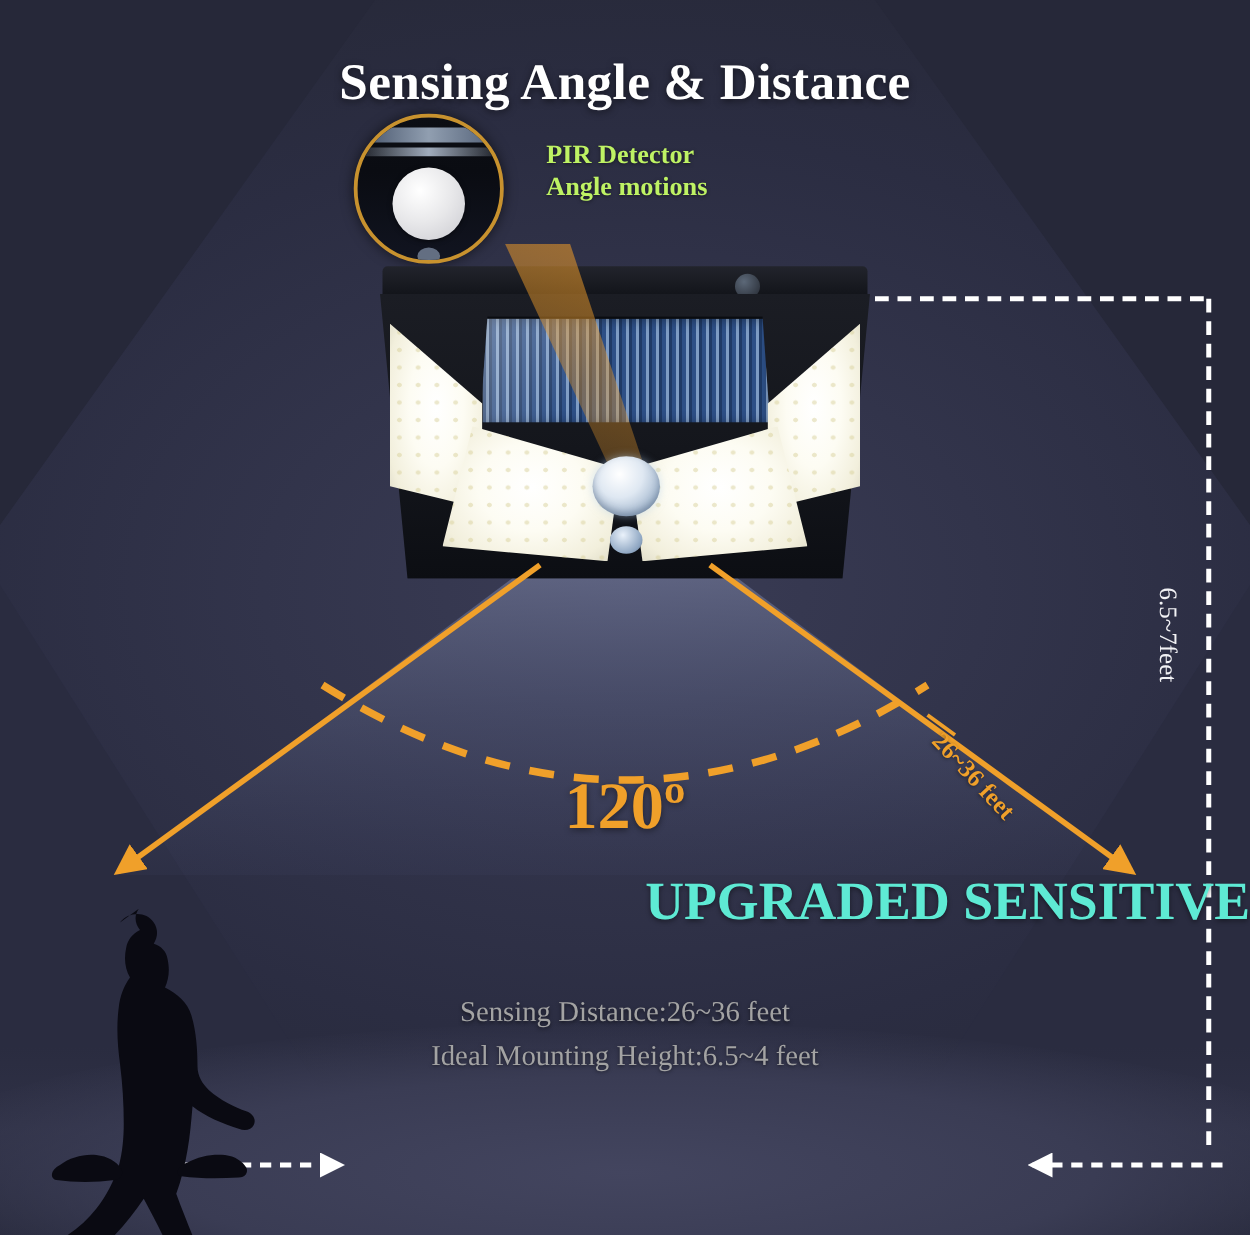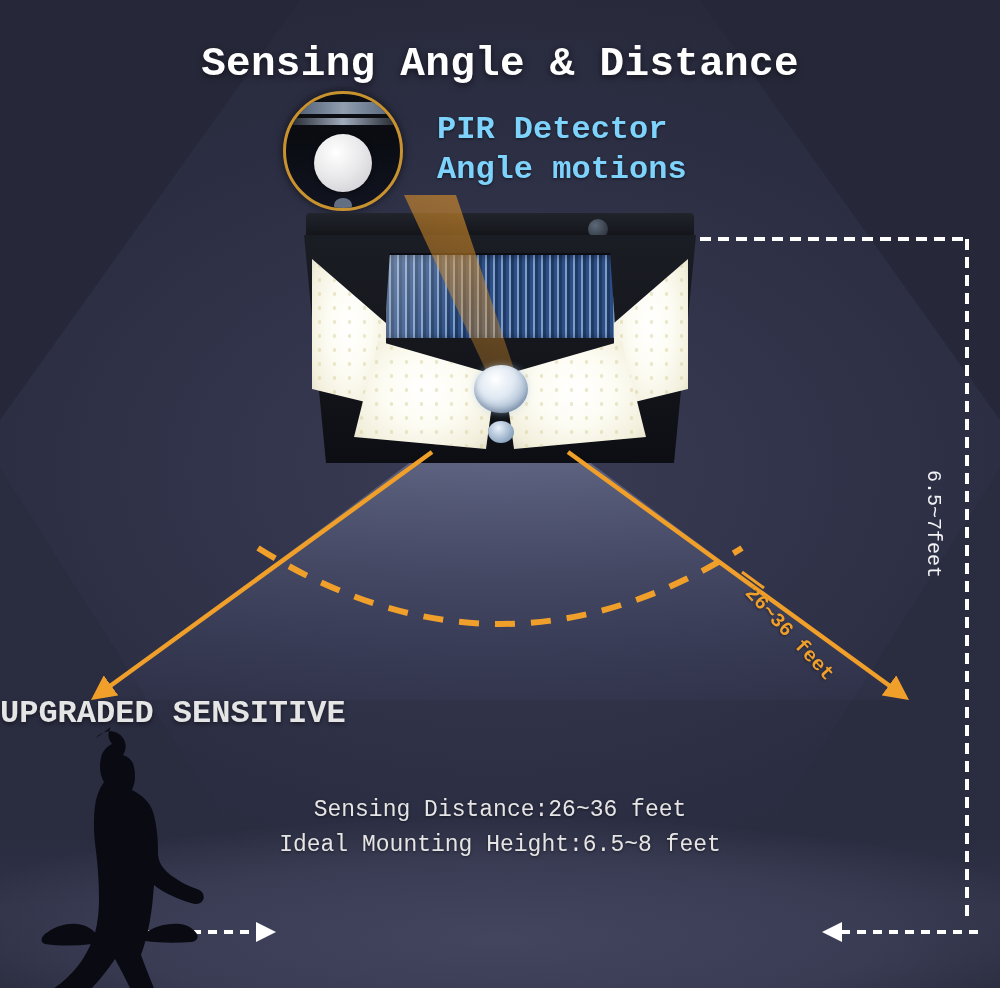--- a/index.html
+++ b/index.html
@@ -1,18 +1,18 @@
 <!DOCTYPE html>
 <html><head>
 <meta charset="utf-8">
 <style>
   html,body{margin:0;padding:0;background:#1b1d2c;}
   #stage{
     position:relative;width:1000px;height:988px;overflow:hidden;
-    font-family:Liberation Mono, monospace;
+    font-family:Liberation Serif, serif;
     background:#2b2d42;
   }
   
   .bg-base{position:absolute;inset:0;background:
     radial-gradient(ellipse 760px 520px at 500px 470px, #3a3c55 0%, #32344b 38%, #2b2d42 70%, #272939 100%);}
   .wedge{position:absolute;background:#2d2f45;}
   .wedge-left{left:0;top:0;width:360px;height:988px;
     clip-path:polygon(0 0,300px 0,0 420px);background:#262839;}
   .wedge-right{right:0;top:0;width:360px;height:988px;
     clip-path:polygon(360px 0,60px 0,360px 420px);background:#262839;}
@@ -40,22 +40,22 @@
   }
   .callout-strip{position:absolute;left:0;right:0;top:8px;height:12px;
     background:linear-gradient(90deg,#4a5a74,#a8b8cc,#5a6a84);opacity:.85;}
   .callout-glare{position:absolute;left:-6px;right:-6px;top:24px;height:7px;
     background:linear-gradient(90deg,rgba(255,255,255,0),rgba(210,225,245,.75),rgba(255,255,255,0));}
   .callout-dome{position:absolute;left:28px;top:40px;width:58px;height:58px;border-radius:50%;
     background:radial-gradient(circle at 38% 32%,#ffffff 0%,#e8e8ea 48%,#c9c9cf 100%);
     box-shadow:0 1px 4px rgba(0,0,0,.55);}
   .callout-dot{position:absolute;left:48px;bottom:-4px;width:18px;height:14px;border-radius:50%;
     background:#6d798d;opacity:.9;}
-  .callout-text{position:absolute;left:437px;top:110px;color:#7dd3fc;
-    font-size:32px;font-weight:bold;line-height:1.24;text-shadow:0 1px 3px rgba(0,0,0,.5);}
+  .callout-text{position:absolute;left:437px;top:110px;color:#bef264;
+    font-size:21px;font-weight:bold;line-height:1.24;text-shadow:0 1px 3px rgba(0,0,0,.5);}
   
   .lamp{position:absolute;left:296px;top:213px;width:408px;height:250px;}
   .lamp-top{position:absolute;left:10px;top:0;width:388px;height:32px;border-radius:4px 4px 0 0;
     background:linear-gradient(180deg,#22242c 0%,#15171d 60%,#0d0f14 100%);}
   .lamp-top-btn{position:absolute;right:86px;top:6px;width:20px;height:20px;border-radius:50%;
     background:radial-gradient(circle at 36% 32%,#5c6878,#23272f);}
   .lamp-body{position:absolute;left:0;top:22px;width:408px;height:228px;
     clip-path:polygon(8px 0,400px 0,378px 228px,30px 228px);
     background:linear-gradient(180deg,#1b1d24 0%,#14161c 55%,#0c0e13 100%);}
   .solar{position:absolute;left:88px;top:40px;width:232px;height:85px;
@@ -83,25 +83,25 @@
   .pir-small{position:absolute;left:192px;top:208px;width:26px;height:22px;border-radius:50%;
     background:radial-gradient(circle at 40% 32%,#eaf2fb,#8ea6c2 70%,#55677e 100%);}
   .beam-cone{position:absolute;left:108px;top:-18px;width:110px;height:180px;
     background:linear-gradient(200deg,rgba(230,150,40,.62),rgba(230,150,40,.26));
     clip-path:polygon(0 0,52px 0,112px 180px,84px 180px);}
   
   svg.layer{position:absolute;left:0;top:0;width:1000px;height:988px;overflow:visible;}
   
   .angle-val{position:absolute;left:0;right:0;top:615px;text-align:center;
     color:#f0a02a;font-size:53px;font-weight:bold;text-shadow:0 2px 5px rgba(0,0,0,.45);}
-  .headline{position:absolute;left:0;right:0;top:693px;text-align:left;
-    color:#e5e5e5;font-size:32px;font-weight:bold;line-height:1.33;
+  .headline{position:absolute;left:0;right:0;top:693px;text-align:right;
+    color:#5eead4;font-size:43px;font-weight:bold;line-height:1.33;
     text-shadow:0 2px 4px rgba(0,0,0,.45);}
   .specs{position:absolute;left:0;right:0;top:793px;text-align:center;
-    color:#e5e5e5;font-size:23px;line-height:1.52;text-shadow:0 1px 3px rgba(0,0,0,.5);}
+    color:#a3a3a3;font-size:23px;line-height:1.52;text-shadow:0 1px 3px rgba(0,0,0,.5);}
   .vlabel{position:absolute;left:945px;top:470px;color:#f2f2f5;font-size:20px;
     transform:rotate(90deg);transform-origin:left top;white-space:nowrap;}
   .dlabel{position:absolute;left:757px;top:582px;color:#f0a02a;font-size:20px;font-weight:bold;
     transform:rotate(47deg);transform-origin:left top;white-space:nowrap;
     text-shadow:0 1px 3px rgba(0,0,0,.45);}
 </style>
 </head>
 <body>
 
 <div id="stage">
@@ -208,21 +208,22 @@
       <path d="M48 932 c8 -6 19 -9 29 -8 c9 1 16 5 20 11 c2 4 0 8 -5 9
                c-16 2 -32 2 -47 0 c-5 -1 -5 -8 3 -12z"></path>
       <path d="M150 930 c9 -5 20 -7 30 -6 c8 1 14 5 17 10 c2 4 -1 8 -6 8
                c-16 1 -31 1 -46 -1 c-5 -1 -4 -8 5 -11z"></path>
     </g>
   </svg>
 
   <div class="vlabel">6.5~7feet</div>
   <div class="dlabel">26~36 feet</div>
 
+  <div class="angle-val">120º</div>
   <div class="headline">
     <div>UPGRADED SENSITIVE</div>
   </div>
   <div class="specs">
     <div>Sensing Distance:26~36 feet</div>
-    <div>Ideal Mounting Height:6.5~8 feet</div>
+    <div>Ideal Mounting Height:6.5~4 feet</div>
   </div>
 
 </div>
 
 </body></html>

